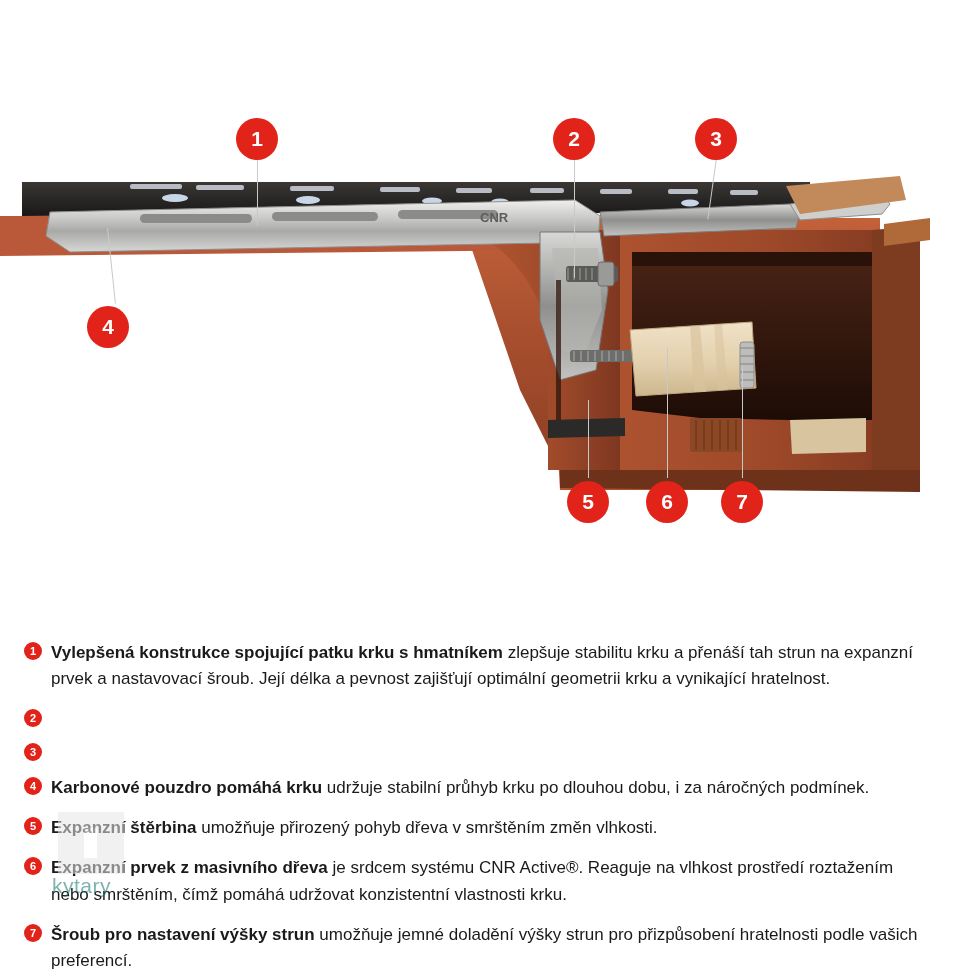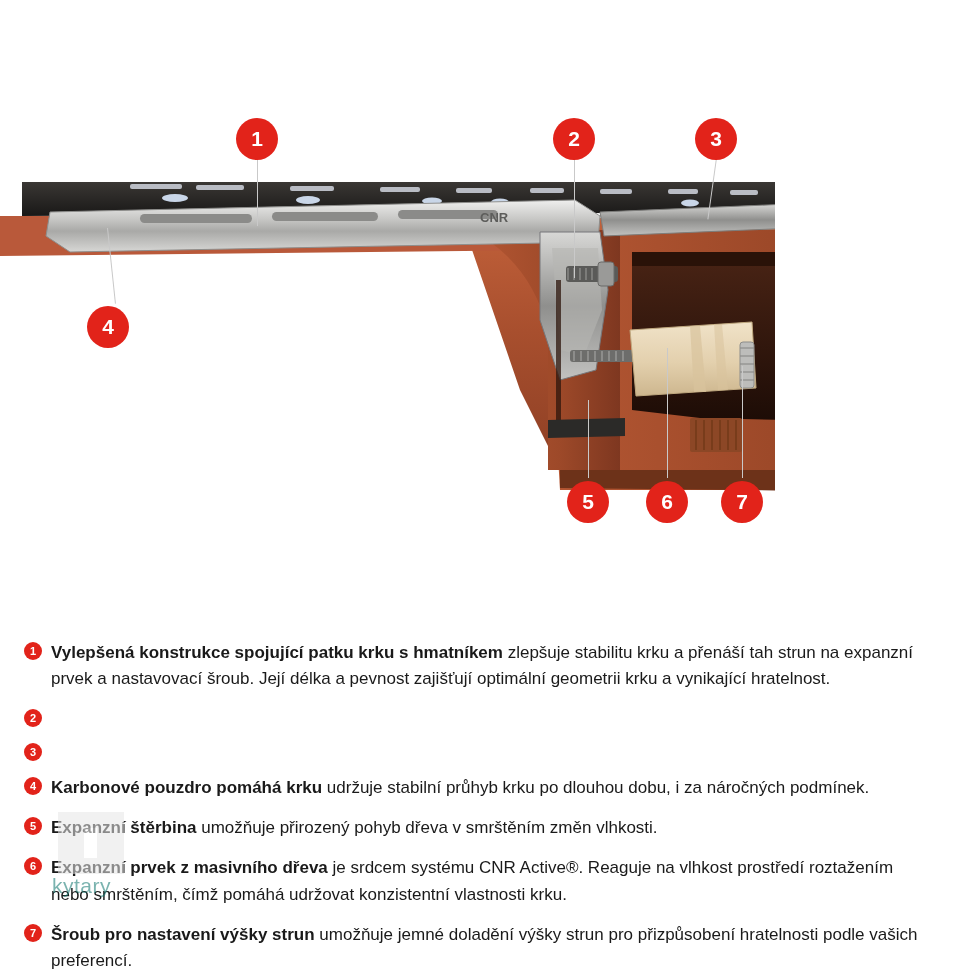--- a/index.html
+++ b/index.html
@@ -21,21 +21,21 @@
     position: relative;
     width: 966px;
     height: 600px;
   }
 
   
   .photo {
     position: absolute;
     left: 0;
     top: 170px;
-    width: 775px;
+    width: 966px;
     height: 325px;
     overflow: hidden;
   }
 
   
   .bubble {
     position: absolute;
     border-radius: 50%;
     background: #e2231a;
     color: #ffffff;

